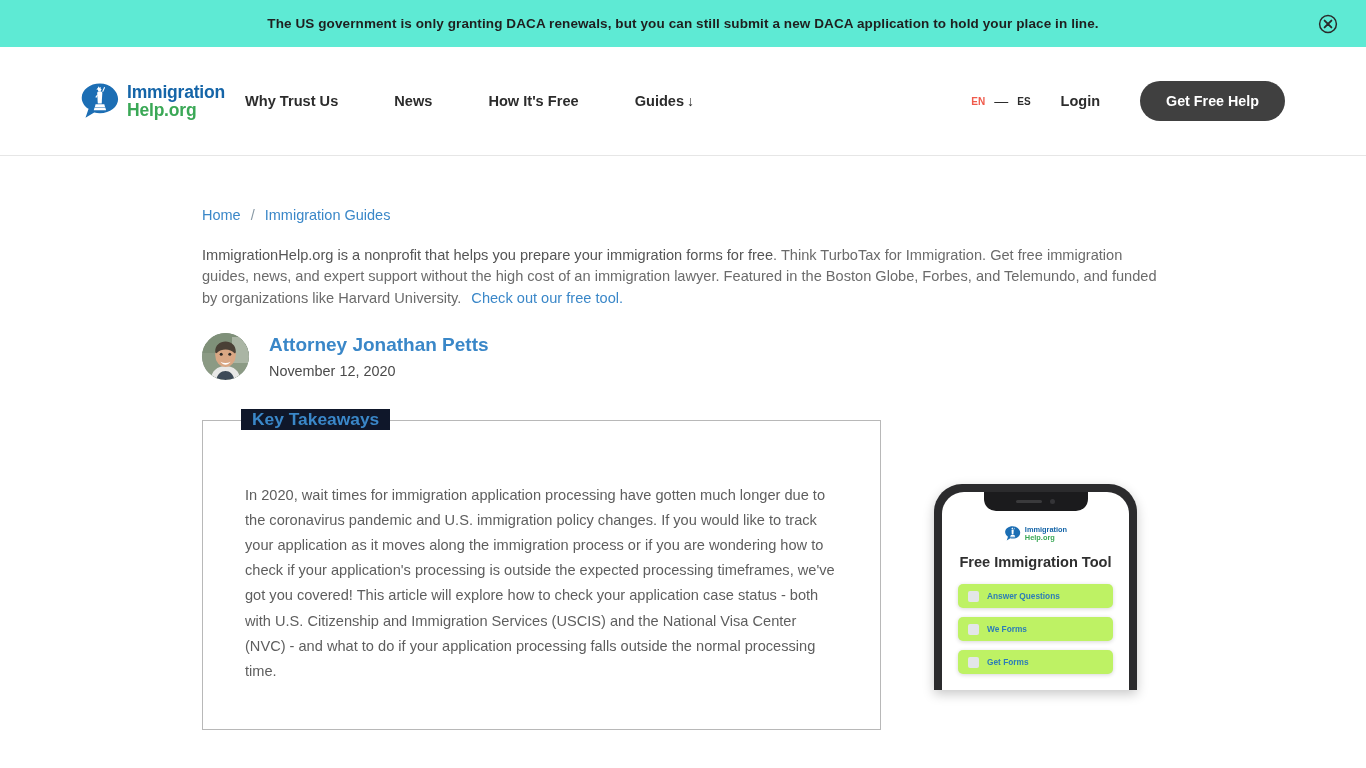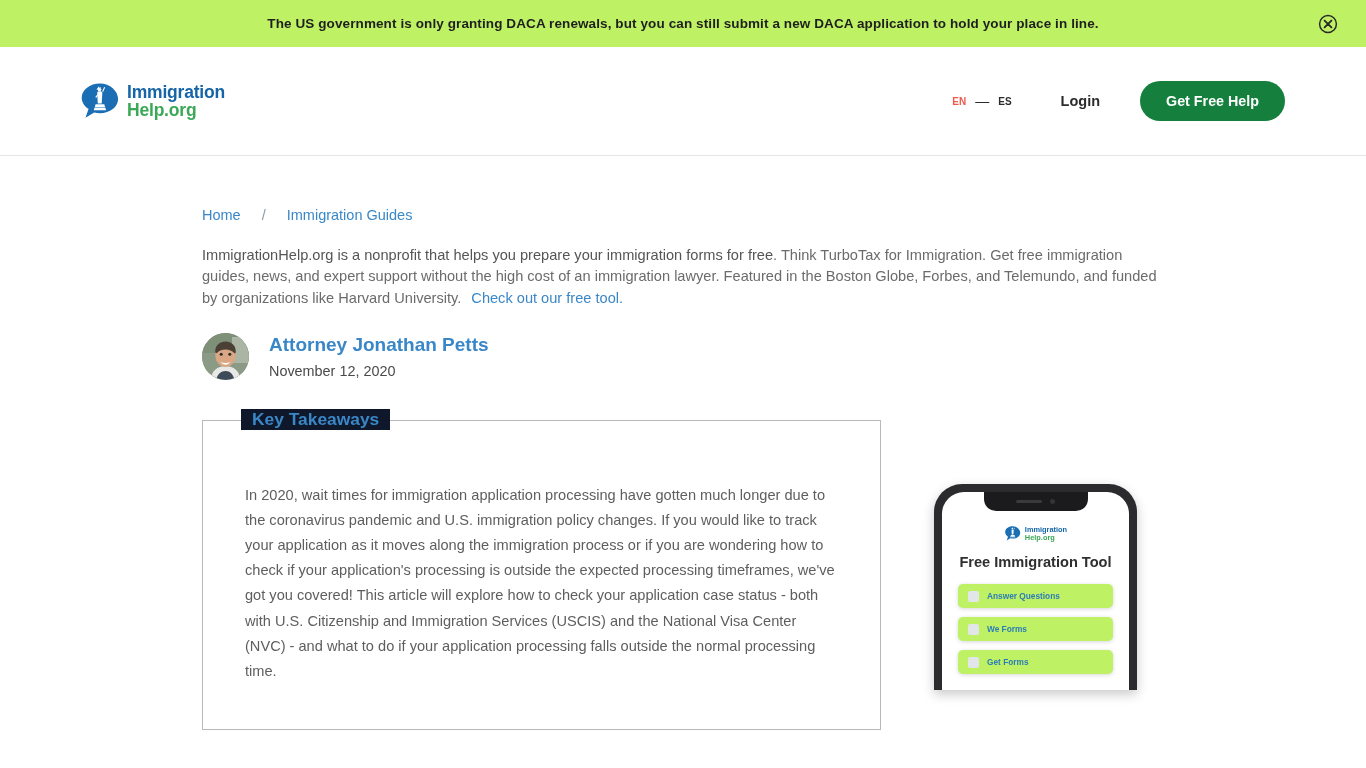--- a/index.html
+++ b/index.html
@@ -10,21 +10,21 @@
     background: #ffffff;
     font-family: "Liberation Sans", sans-serif;
     -webkit-font-smoothing: antialiased;
   }
 
   
   .alert-banner {
     position: relative;
     width: 100%;
     height: 47px;
-    background: #bef264;
+    background: #5eead4;
     display: flex;
     align-items: center;
     justify-content: center;
   }
   .alert-text {
     font-size: 13.5px;
     font-weight: bold;
     color: #1f1f1f;
     letter-spacing: 0.1px;
     text-align: center;
@@ -92,25 +92,25 @@
     transform: translateY(-50%);
     display: flex;
     align-items: center;
   }
   .lang { font-size: 10px; font-weight: bold; cursor: pointer; }
   .lang-en { color: #f05a4b; }
   .lang-sep { color: #2c2c2c; margin: 0 9px; font-size: 14px; }
   .lang-es { color: #2c2c2c; }
   .login-link {
     font-size: 14.5px; font-weight: bold; color: #2c2c2c;
-    margin-left: 49px; cursor: pointer;
+    margin-left: 30px; cursor: pointer;
   }
   .cta-btn {
     margin-left: 40px;
-    background: #15803d;
+    background: #404040;
     color: #ffffff;
     font-size: 14.3px;
     font-weight: bold;
     border: none;
     border-radius: 24px;
     padding: 0 26px;
     height: 40px;
     line-height: 40px;
     cursor: pointer;
     font-family: "Liberation Sans", sans-serif;
@@ -127,21 +127,21 @@
     margin: 0 auto;
     padding-left: 9px;
     position: relative;
   }
 
   .breadcrumb {
     font-size: 14.5px;
     color: #3b88c3;
     margin-bottom: 0;
     display: flex;
-    gap: 21px;
+    gap: 10px;
     align-items: center;
   }
   .crumb { color: #3a87c8; cursor: pointer; }
   .crumb-sep { color: #8a9aa6; }
 
   .page-title {
     margin: 26px 0 0 0;
     font-size: 31.5px;
     line-height: 51px;
     font-weight: bold;
@@ -318,20 +318,28 @@
           <path d="M18.2 31.7h12.6l1 3.2H17.3z"></path>
         </g>
       </svg>
     </span>
     <span class="logo-text">
       <span class="l1">Immigration</span>
       <span class="l2">Help.org</span>
     </span>
   </div>
 
+  <nav class="main-nav">
+    <span class="nav-item">Why Trust Us</span>
+    <span class="nav-item">News</span>
+    <span class="nav-item">How It's Free</span>
+    <span class="nav-item">
+      <span>Guides</span><span class="nav-arrow">↓</span>
+    </span>
+  </nav>
 
   <div class="header-right">
     <span class="lang lang-en">EN</span>
     <span class="lang-sep">—</span>
     <span class="lang lang-es">ES</span>
     <span class="login-link">Login</span>
     <button class="cta-btn">Get Free Help</button>
   </div>
 </header>
 

